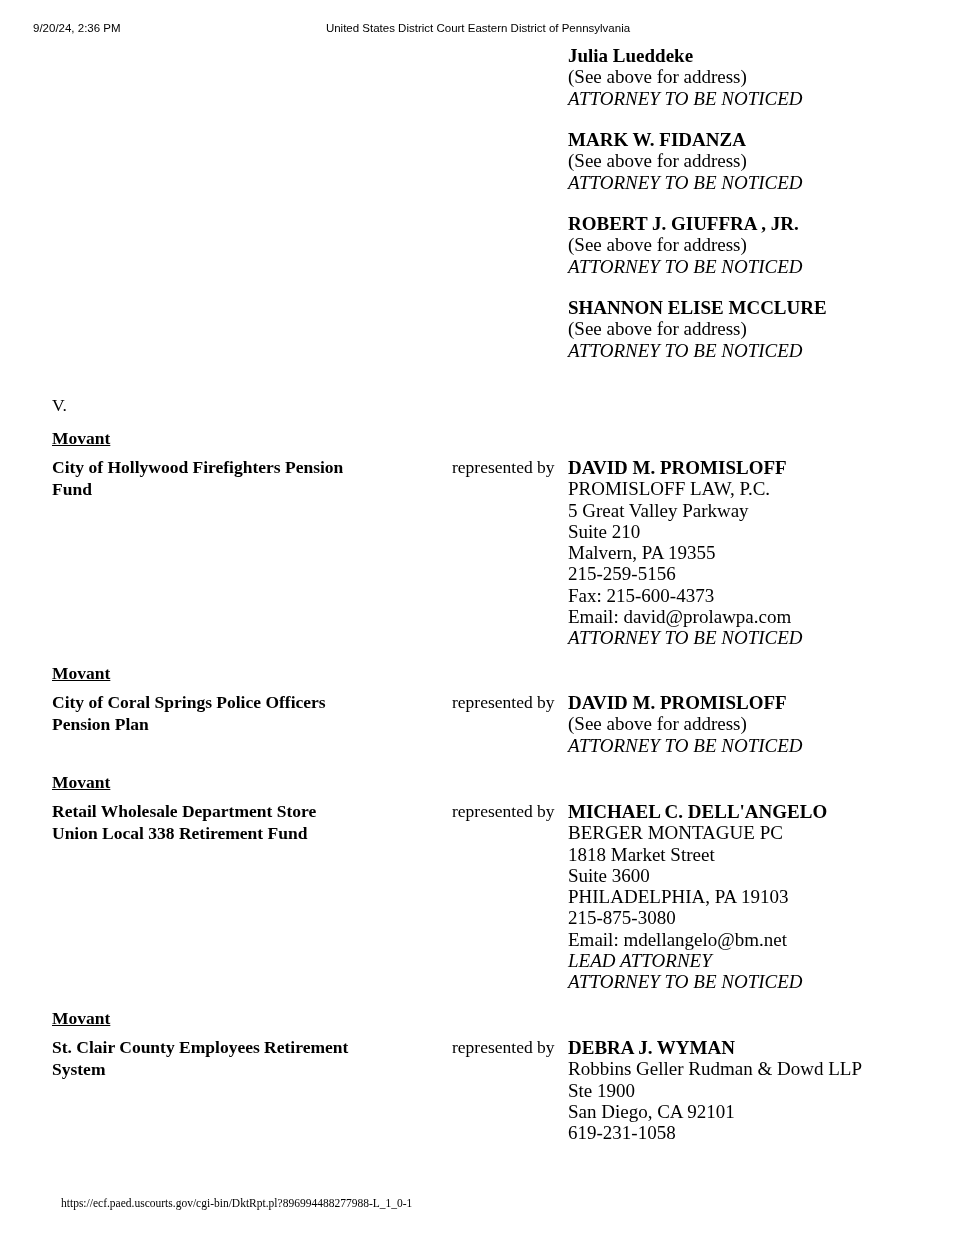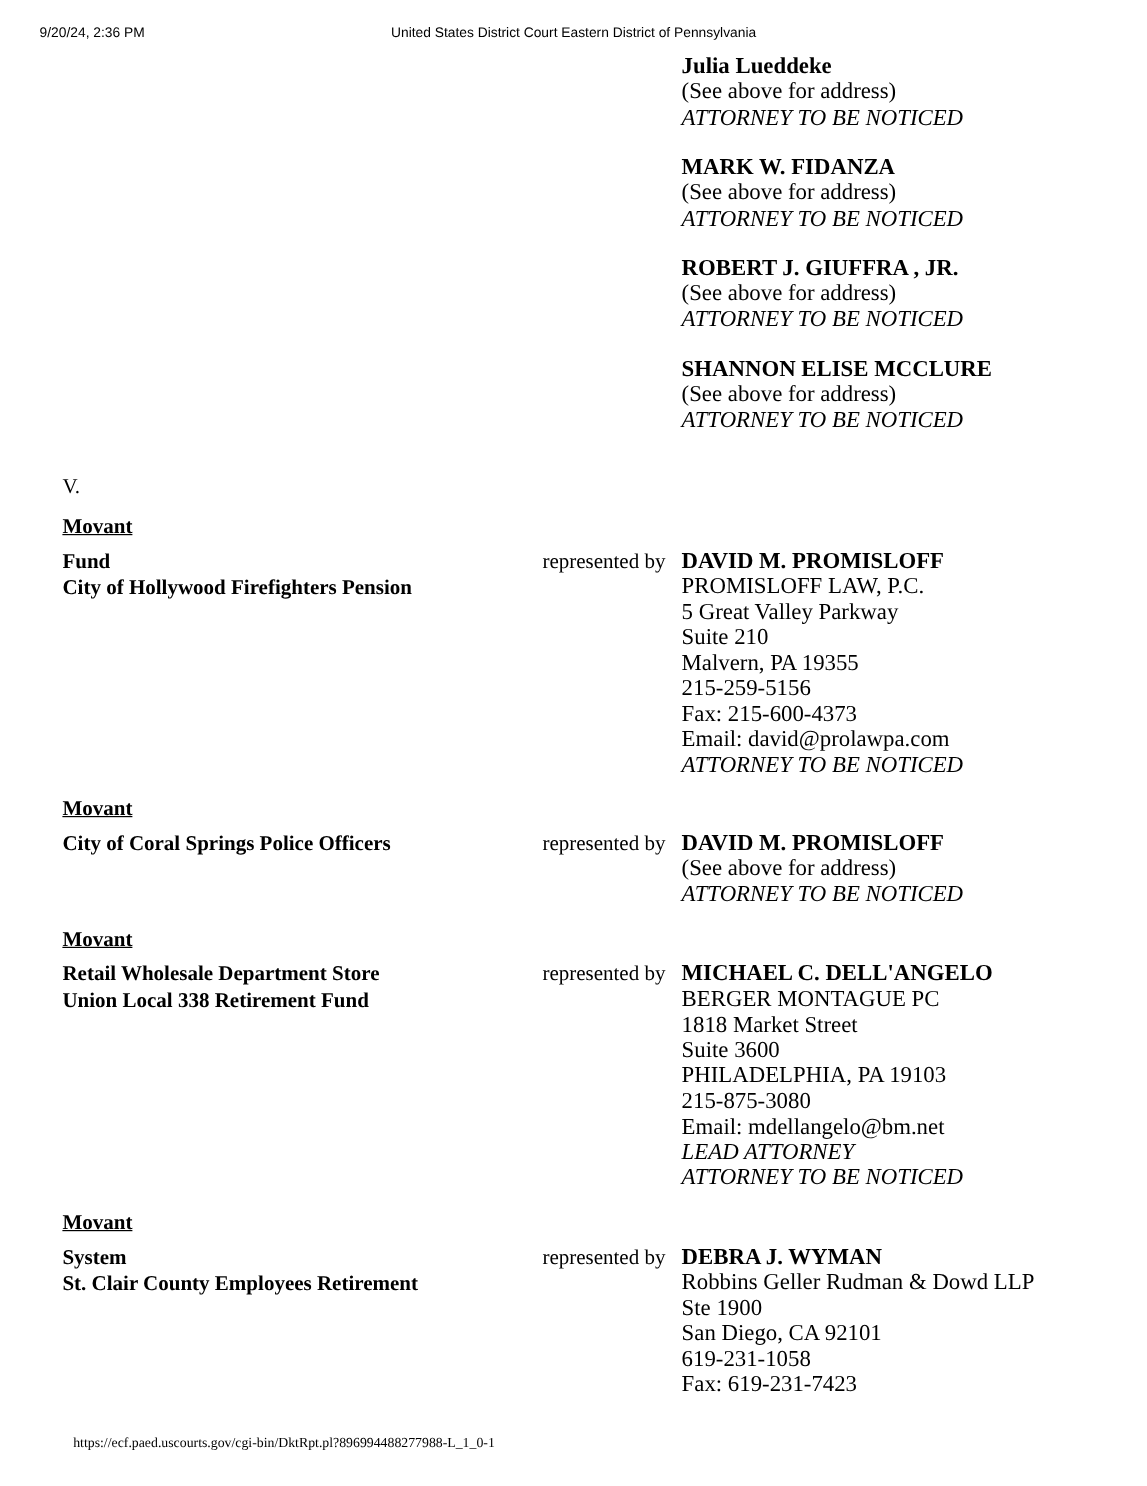--- a/index.html
+++ b/index.html
@@ -191,41 +191,42 @@
         </div>
       </div>
 
     <div class="v-label" style="top:395px;">V.</div>
 
     <div id="party-rows">
         <div class="row" style="top: 428px;">
           <div class="col-party">
             <div class="party-role">Movant</div>
             <div style="height: 8px;"></div>
+            <div class="party-name">City of Hollywood Firefighters Pension</div>
             <div class="party-name">Fund</div>
-            <div class="party-name">City of Hollywood Firefighters Pension</div>
           </div>
           <div class="col-repby" style="top: 29px;">represented by</div>
           <div class="col-atty" style="top: 29px;">
             <div class="atty-name">DAVID M. PROMISLOFF</div>
             <div class="atty-line">PROMISLOFF LAW, P.C.</div>
             <div class="atty-line">5 Great Valley Parkway</div>
             <div class="atty-line">Suite 210</div>
             <div class="atty-line">Malvern, PA 19355</div>
             <div class="atty-line">215-259-5156</div>
             <div class="atty-line">Fax: 215-600-4373</div>
             <div class="atty-line">Email: david@prolawpa.com</div>
             <div class="atty-status">ATTORNEY TO BE NOTICED</div>
           </div>
         </div>
         <div class="row" style="top: 663px;">
           <div class="col-party">
             <div class="party-role">Movant</div>
             <div style="height: 8px;"></div>
             <div class="party-name">City of Coral Springs Police Officers</div>
+            <div class="party-name">Pension Plan</div>
           </div>
           <div class="col-repby" style="top: 29px;">represented by</div>
           <div class="col-atty" style="top: 29px;">
             <div class="atty-name">DAVID M. PROMISLOFF</div>
             <div class="atty-line">(See above for address)</div>
             <div class="atty-status">ATTORNEY TO BE NOTICED</div>
           </div>
         </div>
         <div class="row" style="top: 772px;">
           <div class="col-party">
@@ -244,31 +245,30 @@
             <div class="atty-line">215-875-3080</div>
             <div class="atty-line">Email: mdellangelo@bm.net</div>
             <div class="atty-status">LEAD ATTORNEY</div>
             <div class="atty-status">ATTORNEY TO BE NOTICED</div>
           </div>
         </div>
         <div class="row" style="top: 1008px;">
           <div class="col-party">
             <div class="party-role">Movant</div>
             <div style="height: 8px;"></div>
+            <div class="party-name">St. Clair County Employees Retirement</div>
             <div class="party-name">System</div>
-            <div class="party-name">St. Clair County Employees Retirement</div>
           </div>
           <div class="col-repby" style="top: 29px;">represented by</div>
           <div class="col-atty" style="top: 29px;">
             <div class="atty-name">DEBRA J. WYMAN</div>
             <div class="atty-line">Robbins Geller Rudman &amp; Dowd LLP</div>
             <div class="atty-line">Ste 1900</div>
             <div class="atty-line">San Diego, CA 92101</div>
             <div class="atty-line">619-231-1058</div>
-            <div class="atty-line">Fax: 619-231-7423</div>
           </div>
         </div>
       </div>
 
   </div>
 
   <div class="bates-stamp">237</div>
 
   <div class="print-footer">
     <span class="pf-url">https://ecf.paed.uscourts.gov/cgi-bin/DktRpt.pl?896994488277988-L_1_0-1</span>

